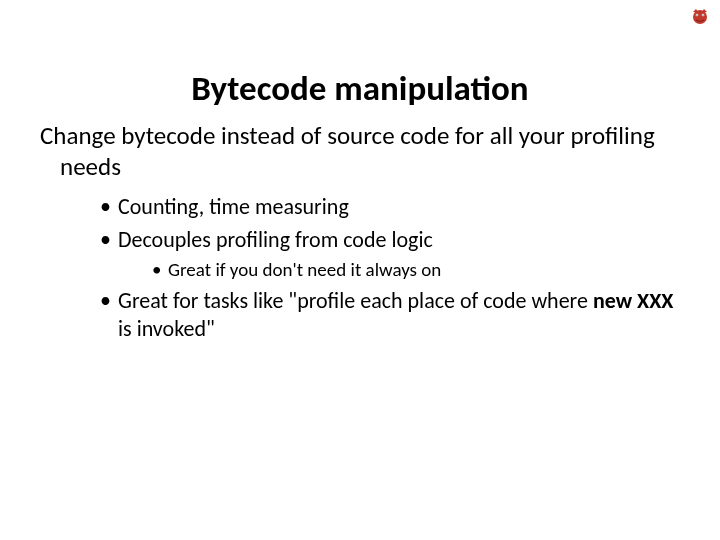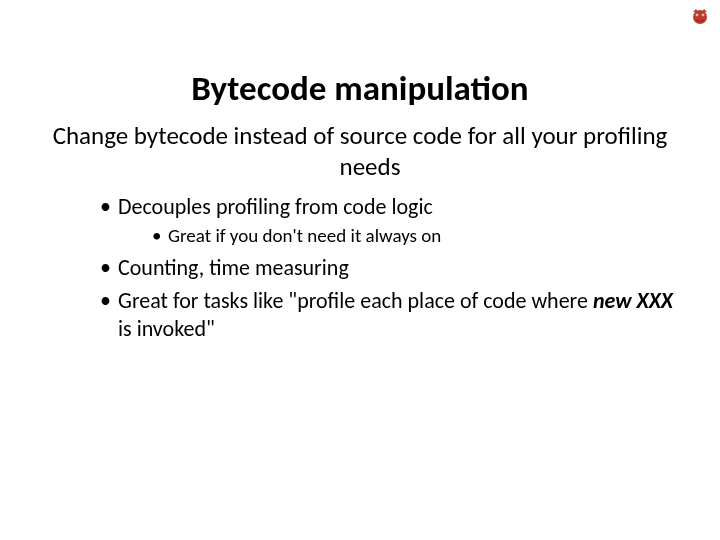--- a/index.html
+++ b/index.html
@@ -41,21 +41,20 @@
     left: 40px;
     width: 640px;
     font-size: 25px;
     line-height: 1.25;
   }
   .intro {
     margin: 0 0 10px 0;
     padding-left: 0;
     text-indent: -20px;
     margin-left: 20px;
-    text-align: center;
   }
   ul.level1 {
     list-style: none;
     margin: 0;
     padding: 0 0 0 60px;
     font-size: 22px;
   }
   ul.level1 > li {
     position: relative;
     padding-left: 18px;
@@ -79,21 +78,20 @@
     margin: 4px 0;
   }
   ul.level2 > li::before {
     content: "•";
     position: absolute;
     left: 0;
     top: 0;
   }
   .emph {
     font-weight: 700;
-    font-style: italic;
   }
 </style>
 </head>
 <body>
 
 <div class="slide">
 
   <div class="logo">
     <svg viewBox="0 0 20 20">
       <circle cx="10" cy="11" r="7" fill="#c0392b"></circle>
@@ -105,26 +103,26 @@
       <path d="M3 6 L6 3 L8 6 Z" fill="#c0392b"></path>
       <path d="M12 6 L14 3 L17 6 Z" fill="#c0392b"></path>
     </svg>
   </div>
 
   <h1 class="title">Bytecode manipulation</h1>
 
   <div class="body">
     <p class="intro">Change bytecode instead of source code for all your profiling needs</p>
     <ul class="level1">
+      <li>Counting, time measuring</li>
       <li>
         <span>Decouples profiling from code logic</span>
         <ul class="level2">
           <li>Great if you don't need it always on</li>
         </ul>
       </li>
-      <li>Counting, time measuring</li>
       <li>
         <span>Great for tasks like "profile each place of code where </span><span class="emph">new XXX</span><span> is invoked"</span>
       </li>
     </ul>
   </div>
 
 </div>
 
 </body></html>

